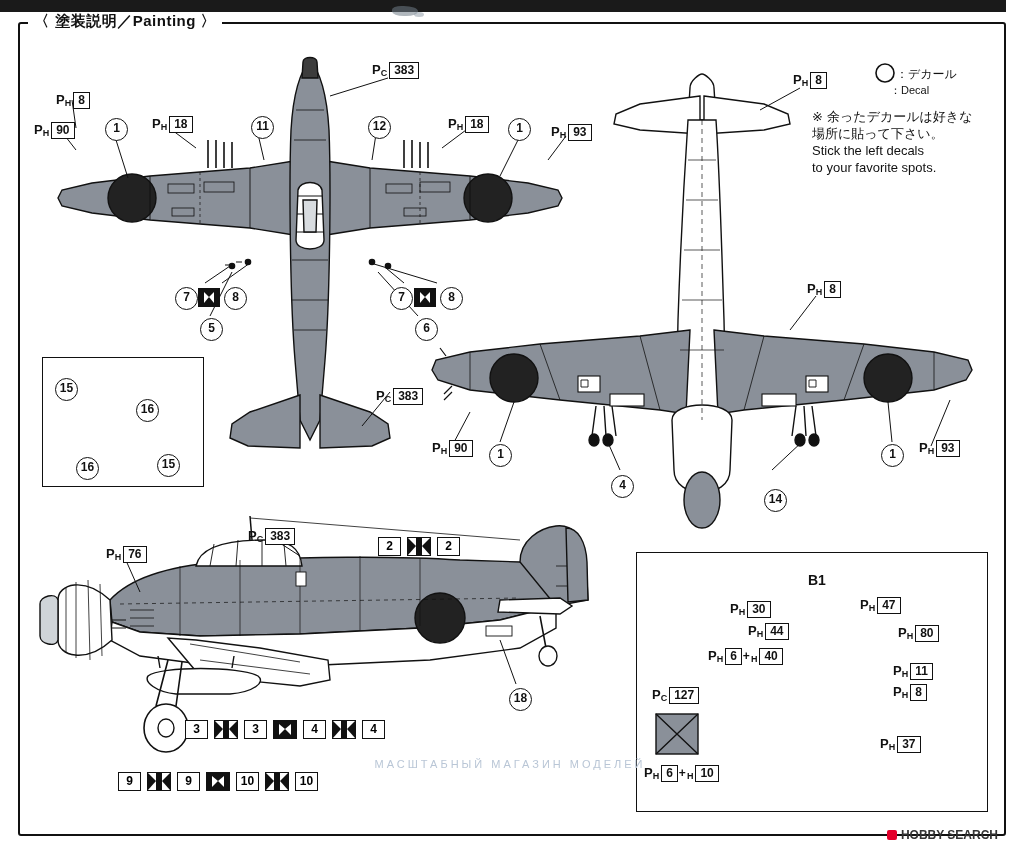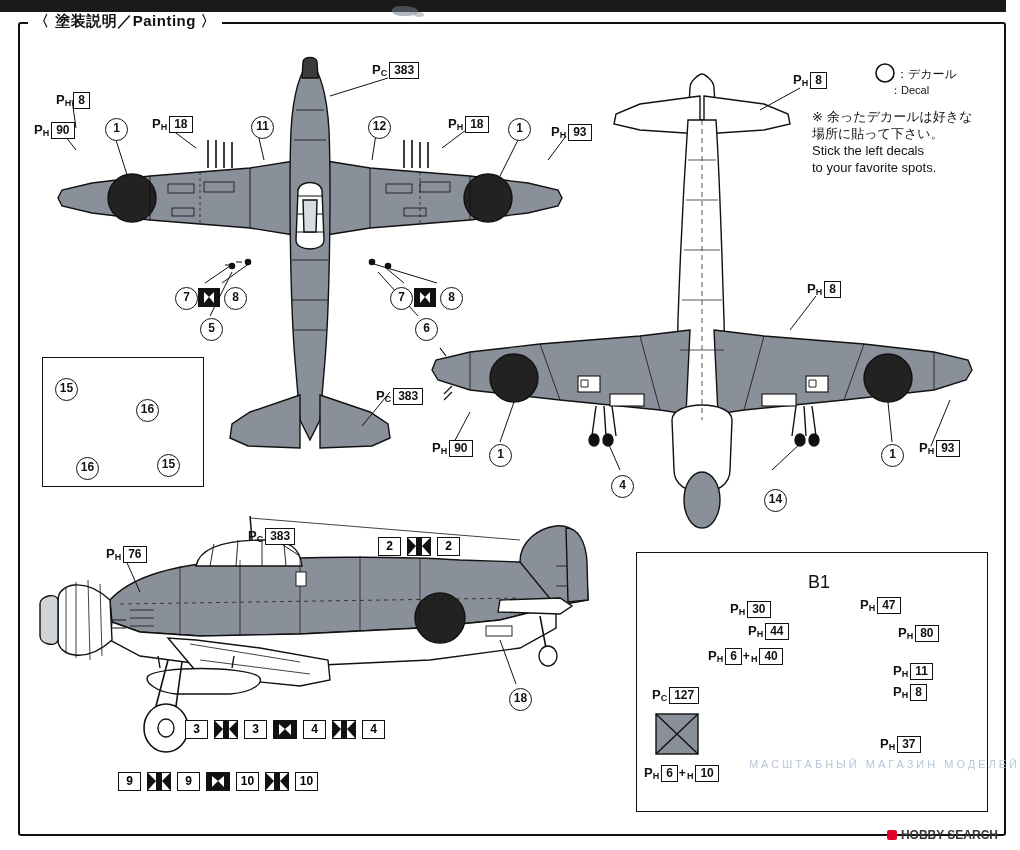--- a/index.html
+++ b/index.html
@@ -31,26 +31,26 @@
 
   
   .panel{position:absolute;border:1.6px solid #111;background:#fff;}
 
   .note{position:absolute;font-size:13px;line-height:17px;color:#111;}
   .note .jp{font-family:"DejaVu Sans",sans-serif;}
 
   .decal-key{position:absolute;font-size:11px;color:#111;line-height:13px;}
 
   .watermark{position:absolute;left:0;top:762px;width:1020px;text-align:center;color:#b9c6d6;font-size:40px;font-weight:bold;letter-spacing:2px;font-family:"Liberation Sans",sans-serif;}
-  .watermark .sub{display:block;font-size:11px;letter-spacing:3px;color:#b9c6d6;font-weight:normal;margin-top:-4px;text-align:right;}
+  .watermark .sub{display:block;font-size:11px;letter-spacing:3px;color:#b9c6d6;font-weight:normal;margin-top:-4px;}
 
   .hs{position:absolute;right:22px;bottom:8px;font-size:12px;font-weight:bold;color:#333;padding-left:33px;}
   .hs .dot{display:inline-block;width:10px;height:10px;background:#e4002b;border-radius:2px;margin-right:4px;vertical-align:-1px;}
 
-  .b1label{position:absolute;font-size:18px;font-weight:normal;color:#111;}
+  .b1label{position:absolute;font-size:14px;font-weight:bold;color:#111;}
 
   .smudge{position:absolute;left:392px;top:6px;width:26px;height:10px;background:#6f7b86;opacity:.55;border-radius:40% 60% 50% 50%;}
   .smudge2{position:absolute;left:414px;top:12px;width:10px;height:5px;background:#8c98a3;opacity:.5;border-radius:50%;}
 </style>
 </head>
 <body>
 
 <div class="page">
 
   <div class="topbar"></div>

